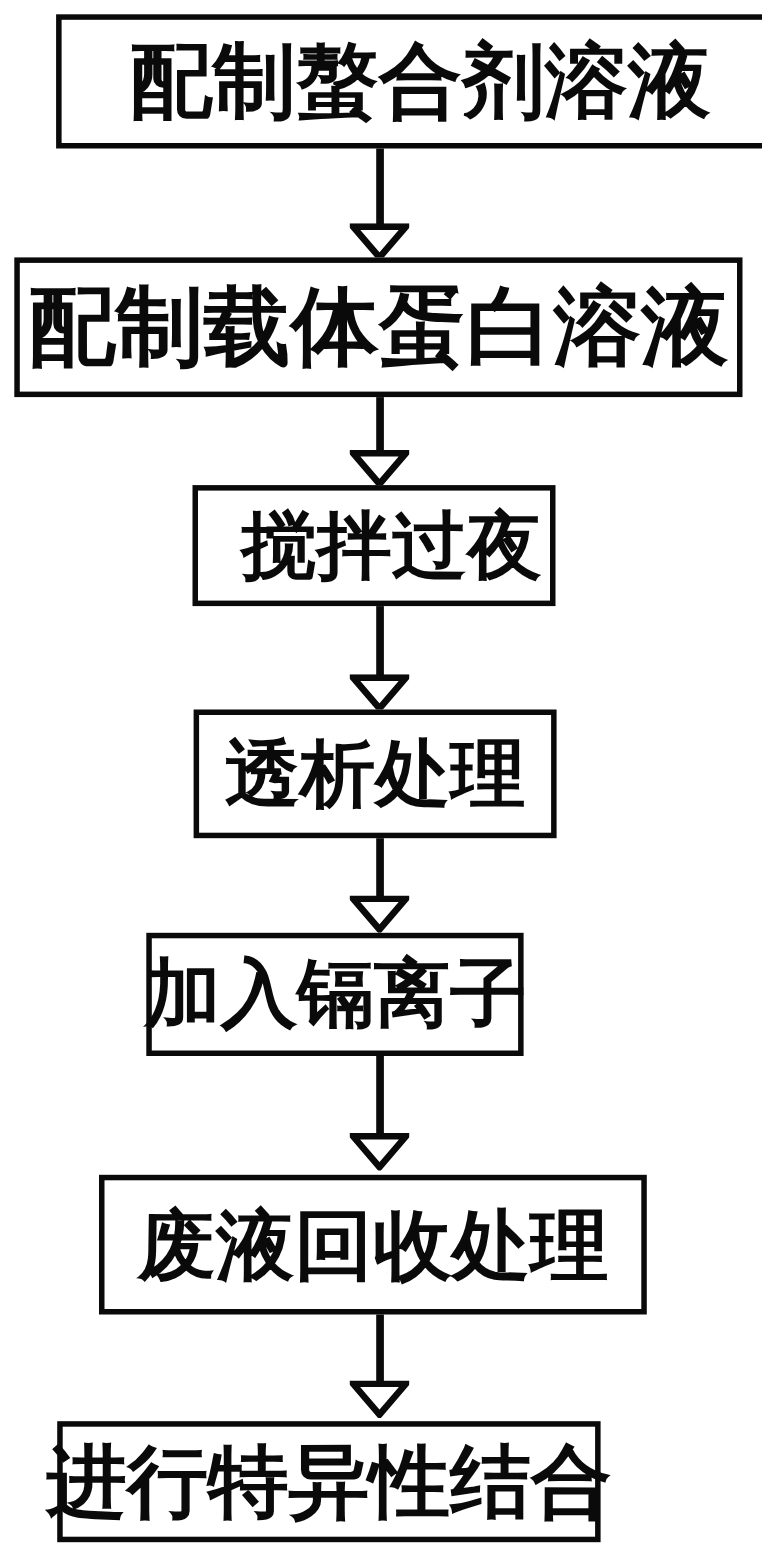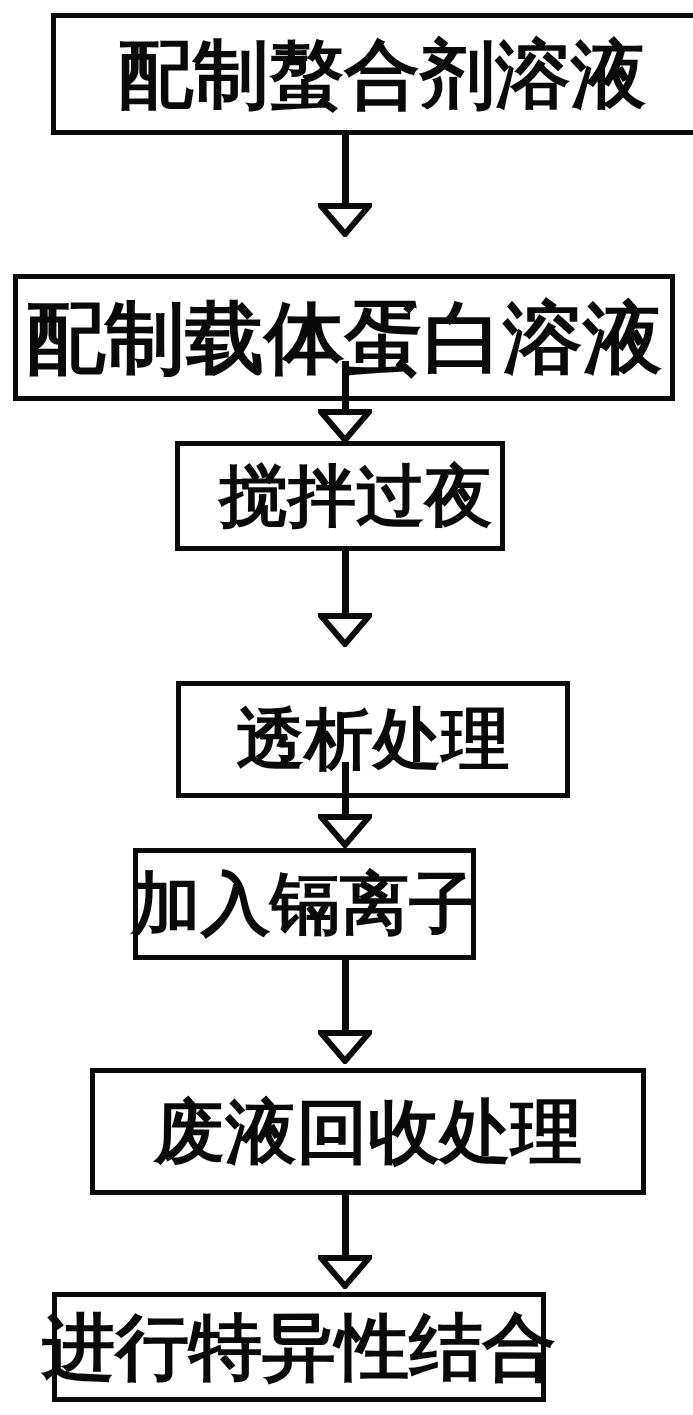--- a/index.html
+++ b/index.html
@@ -34,33 +34,33 @@
     color: #0a0a0a;
     line-height: 1;
     white-space: nowrap;
     letter-spacing: 0px;
     transform: scaleX(1.02);
   }
   
   #node-0 { left: 51px;  top: 13px;   width: 662px; height: 122px; }
   #node-0 .node-label { font-size: 74px; }
 
-  #node-1 { left: 13px;  top: 234px;  width: 662px; height: 127px; margin-top: 40px; }
+  #node-1 { left: 13px;  top: 234px;  width: 662px; height: 127px; }
   #node-1 .node-label { font-size: 78px; }
 
   #node-2 { left: 175px; top: 441px;  width: 330px; height: 110px; padding-left: 32px; }
   #node-2 .node-label { font-size: 67px; }
 
-  #node-3 { left: 176px; top: 645px;  width: 394px; height: 117px; margin-top: 36px; }
+  #node-3 { left: 176px; top: 645px;  width: 330px; height: 117px; }
   #node-3 .node-label { font-size: 67px; }
 
   #node-4 { left: 133px; top: 848px;  width: 343px; height: 112px; }
   #node-4 .node-label { font-size: 68px; }
 
-  #node-5 { left: 90px;  top: 1068px; width: 556px; height: 127px; }
+  #node-5 { left: 90px;  top: 1068px; width: 498px; height: 127px; }
   #node-5 .node-label { font-size: 70px; }
 
   #node-6 { left: 52px;  top: 1292px; width: 494px; height: 110px; }
   #node-6 .node-label { font-size: 72px; }
 
   
   .connector-stem {
     position: absolute;
     width: 7px;
     background: #0a0a0a;

